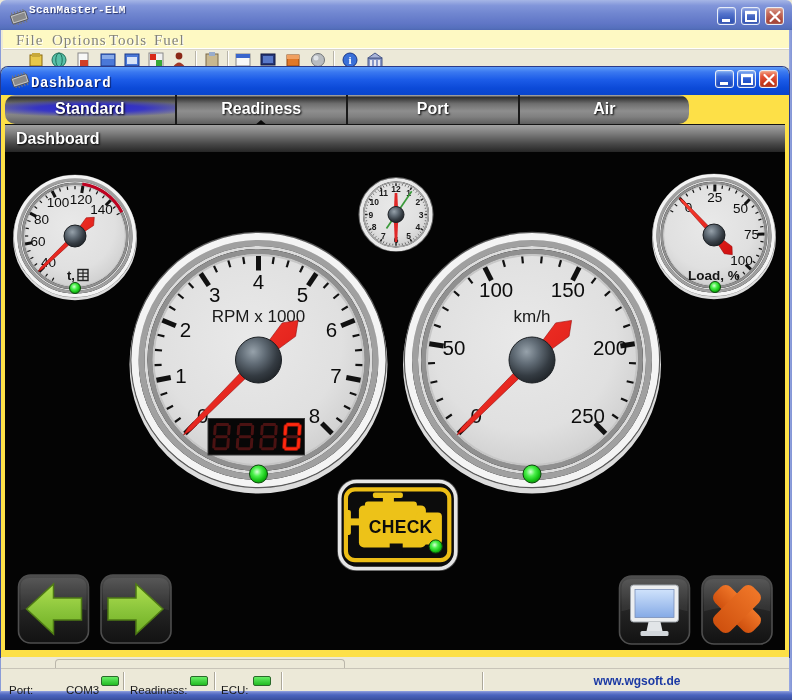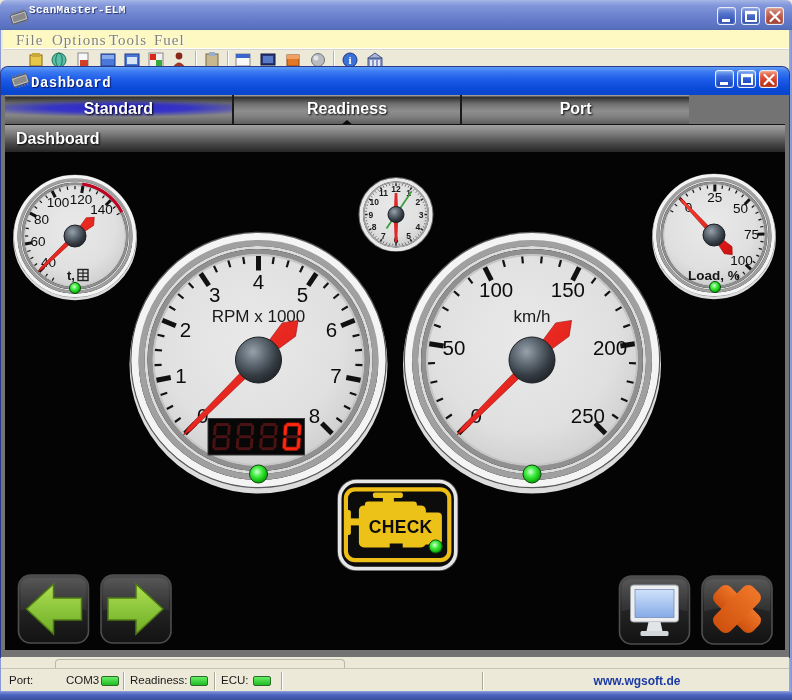--- a/index.html
+++ b/index.html
@@ -19,32 +19,32 @@
   background:#fef9c3; color:#82827a; font-family:Liberation Serif, serif;
   font-size:15px; text-shadow:1px 1px 0 #fff; }
 #menubar span { position:absolute; top:2px; letter-spacing:1px; }
 #toolbar { position:absolute; left:3px; top:48px; width:786px; height:19px; 
   background:#ece9d8; border-top:1px solid #fff; box-shadow:inset 0 1px 0 #d8d4c8; }
 .ticon { position:absolute; top:3px; }
 #leftedge { position:absolute; left:0; top:30px; width:1px; height:670px; background:#8a9cd8; }
 #rightedge { position:absolute; right:0; top:30px; width:3px; height:670px; background:linear-gradient(90deg,#9aaae4,#8294d4); }
 #botedge { position:absolute; left:0; top:691px; width:792px; height:9px; background:linear-gradient(180deg,#94a4e2 0%,#6a7ecc 20%,#4a64be 45%,#394f9e 100%); }
 #inner { position:absolute; left:1px; top:67px; width:788px; height:590px;
-  background:#737373; border-radius:7px 7px 0 0;
+  background:#fde047; border-radius:7px 7px 0 0;
   box-shadow:0 0 0 1px #2a3a8a; }
 #ititle { position:absolute; left:0; top:0; width:788px; height:28px;
   background:linear-gradient(180deg,#5e9cf8 0%,#3a78f0 18%,#1c5ce8 45%,#0c4ad8 75%,#0845cc 100%);
   border-radius:7px 7px 0 0; }
 #ititle .chip { position:absolute; left:8px; top:5px; }
 #ititle .txt { position:absolute; left:30px; top:8px; color:#fff;
   font-family:"Liberation Mono", monospace; font-weight:bold; font-size:14px;
   letter-spacing:0.5px; text-shadow:1px 1px 1px rgba(10,20,80,.9); }
 #tabs { position:absolute; left:4px; top:28px; width:684px; height:29px;
   background:linear-gradient(180deg,#b8b8b8 0%,#303030 8%,#6e6e6e 30%,#8e8e8e 55%,#808080 75%,#5e5e5e 100%);
-  display:flex; }
+  display:flex;border-radius:10px; }
 #tabs .tab { flex:1; position:relative; color:#fff; font-weight:bold;
   font-size:16px; text-align:center; line-height:28px;
   text-shadow:1px 1px 2px #000; border-right:2px solid #1a1a1a; }
 #tabs .tab:last-child { border-right:none; }
 #tabs .tab.sel { background:radial-gradient(ellipse 76% 34% at 50% 46%, rgba(36,34,218,.95) 0%, rgba(36,34,210,.8) 42%, rgba(40,40,202,.35) 70%, transparent 87%); }
 #tri { position:absolute; width:0; height:0;
   border-left:7px solid transparent; border-right:7px solid transparent;
   border-bottom:6px solid #0a0a0a; }
 #dashbar { position:absolute; left:4px; top:57px; width:780px; height:28px; border-top:1px solid #141414;
   background:linear-gradient(180deg,#a2a2a2 0%,#7e7e7e 30%,#484848 70%,#262626 100%);
@@ -53,21 +53,21 @@
 #dash { position:absolute; left:4px; top:85px; width:780px; height:498px; background:#040404; }
 #strip { position:absolute; left:1px; top:657px; width:788px; height:11px; background:#ece9d8; }
 #strip .tabshape { position:absolute; left:54px; top:2px; width:290px; height:9px;
   border:1px solid #bab6aa; border-bottom:none; border-radius:4px 4px 0 0; }
 #status { position:absolute; left:1px; top:668px; width:788px; height:23px;
   background:#ece9d8; border-top:1px solid #c8c4b8; font-size:11.5px; color:#1a1a1a; }
 .sep { position:absolute; top:3px; height:18px; width:2px;
   border-left:1px solid #aca899; border-right:1px solid #fff; }
 .led2 { position:absolute; top:7px; width:18px; height:10px; border:1px solid #2a6a2a;
   border-radius:2px; background:linear-gradient(180deg,#66ee66,#22bb22); }
-#status .lbl { position:absolute; top:5px; }
+#status .lbl { position:absolute; top:15px; }
 #wg { position:absolute; top:5px; left:484px; width:304px; text-align:center;
   font-weight:bold; color:#1c3aa4; font-size:12px; }
 </style></head>
 <body>
 <div id="win">
   <div id="titlebar">
     <span class="chip"><svg width="22" height="16" viewBox="0 0 22 16">
           <g transform="rotate(-18 11 8)">
             <rect x="3" y="4" width="16" height="9" rx="1" fill="#c4c4c4" stroke="#4a4a4a" stroke-width="0.8"></rect>
             <rect x="4.5" y="5.5" width="13" height="6" fill="#8a8a8a"></rect>
@@ -225,20 +225,21 @@
             <svg width="16" height="15" viewBox="0 0 16 15">
               <path d="M3.5 3 L12.5 12 M12.5 3 L3.5 12" stroke="#fff" stroke-width="2.2" stroke-linecap="round"></path>
             </svg>
           </div>
         </div>
     </div>
     <div id="tabs">
       <div class="tab sel">Standard</div>
       <div class="tab">Readiness<div id="tri" style="left:50%;margin-left:-7px;top:25px;"></div></div>
       <div class="tab">Port</div>
+      <div class="tab">Air</div>
     </div>
     <div id="dashbar">Dashboard</div>
     <div id="dash">
       <svg style="margin-left:3px" width="776" height="498" viewBox="0 0 776 498">
 <defs>
 <radialGradient id="face" cx="46%" cy="40%" r="62%">
 <stop offset="0%" stop-color="#e9e9e9"></stop>
               <stop offset="70%" stop-color="#e0e0e0"></stop>
               <stop offset="100%" stop-color="#cfcfcf"></stop>
 </radialGradient>

